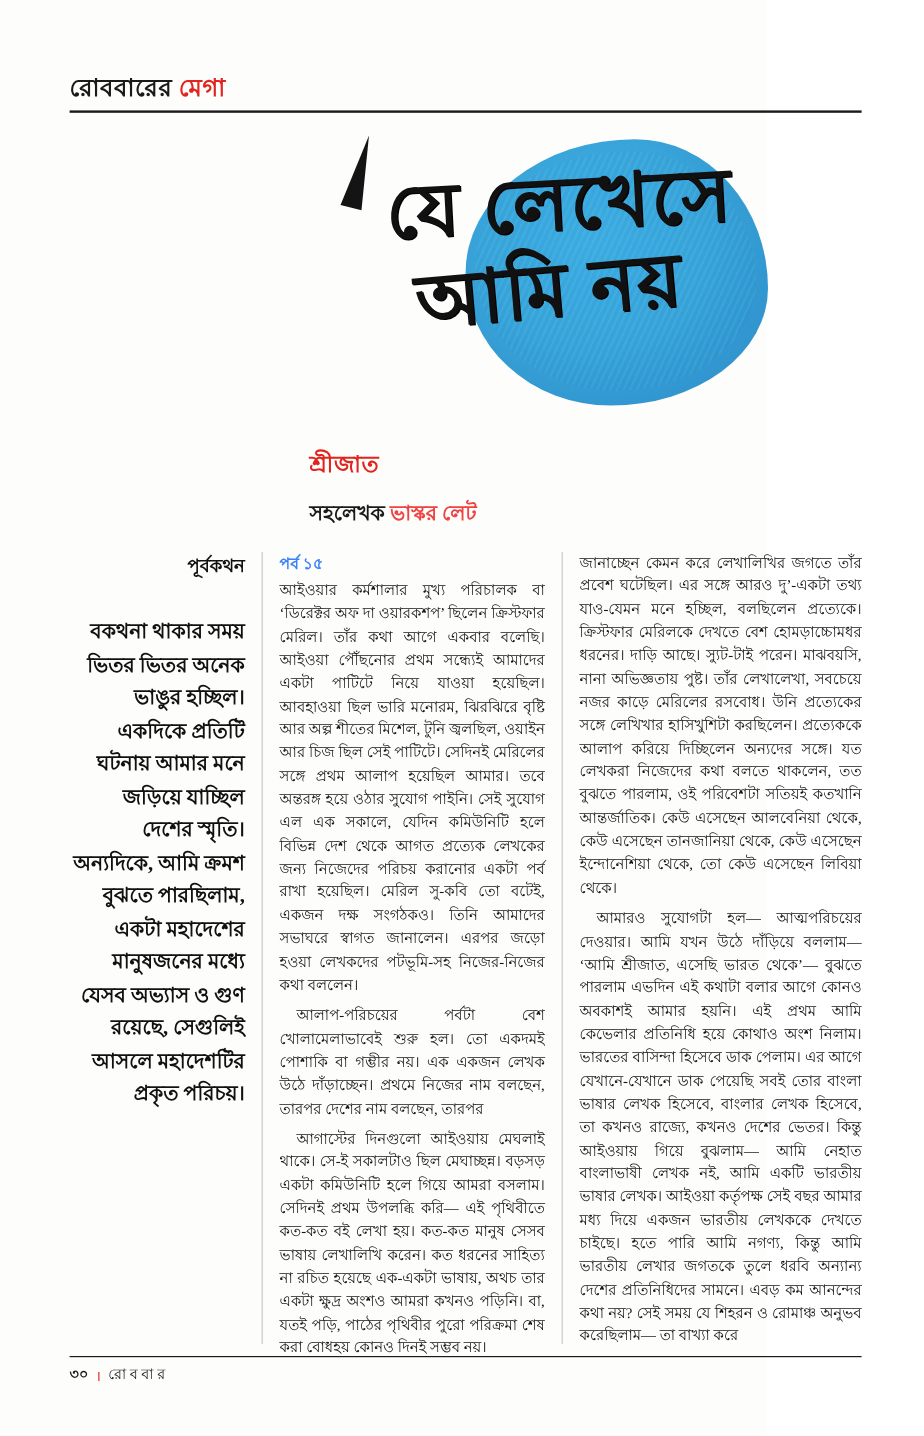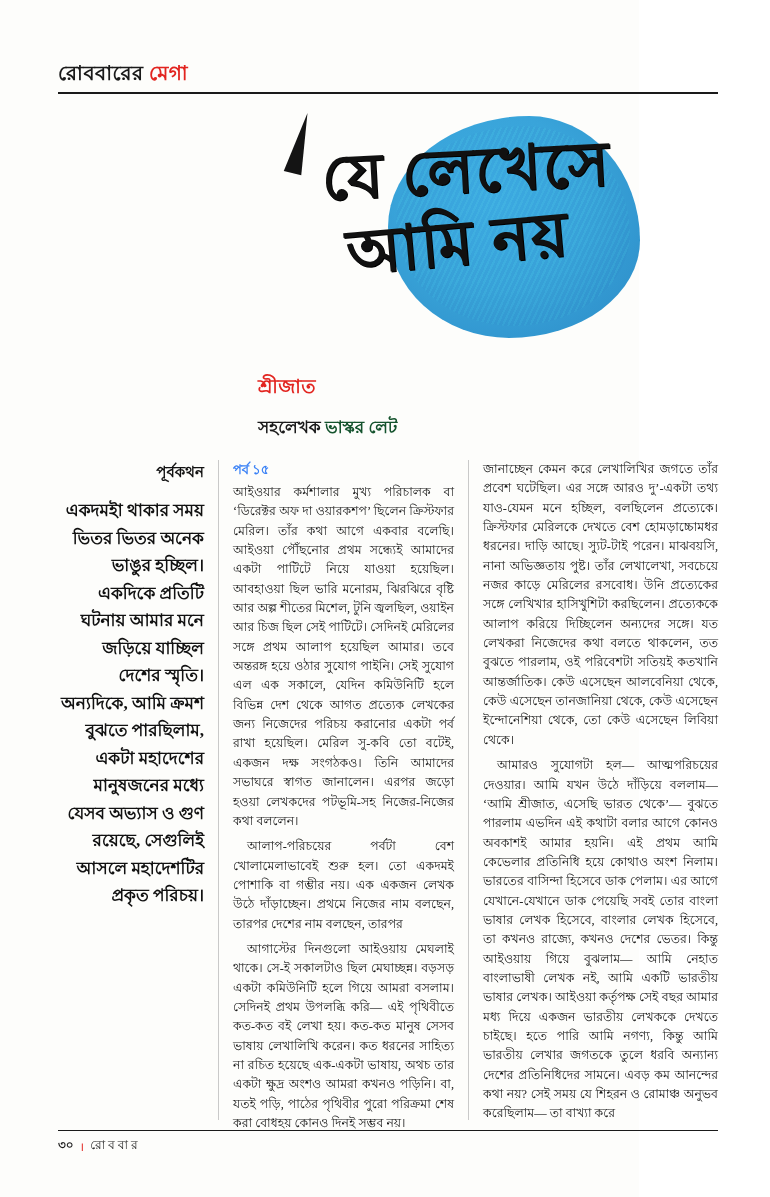--- a/index.html
+++ b/index.html
@@ -118,21 +118,21 @@
     font-size: 19px;
     font-weight: bold;
     letter-spacing: 0.5px;
   }
   .byline-co {
     margin-top: 10px;
     font-size: 17px;
     font-weight: bold;
     color: #1a1a1a;
   }
-  .byline-co .co-name { color: #14532d; }
+  .byline-co .co-name { color: #ef4444; }
 
   
   .columns {
     position: absolute;
     left: 58px;
     top: 460px;
     width: 660px;
     height: 660px;
     display: flex;
     gap: 0;
@@ -151,21 +151,21 @@
   }
   .col-3 {
     width: 250px;
     padding-left: 14px;
     border-left: 1px solid #c9c9c9;
   }
   .kicker {
     font-size: 15px;
     font-weight: bold;
     text-align: right;
-    margin-bottom: 12px;
+    margin-bottom: 28px;
     color: #111;
   }
   .standfirst {
     font-size: 17px;
     line-height: 1.62;
     text-align: right;
     font-weight: bold;
     color: #111;
   }
   .part-label {
@@ -232,21 +232,21 @@
         <span>সহলেখক</span>
         <span class="co-name">ভাস্কর লেট</span>
       </div>
     </div>
   </div>
 
   <div class="columns">
 
     <div class="col col-1">
       <div class="kicker">পূর্বকথন</div>
-      <div class="standfirst">একদমইা থাকার সময় ভিতর ভিতর অনেক ভাঙুর হচ্ছিল। একদিকে প্রতিটি ঘটনায় আমার মনে জড়িয়ে যাচ্ছিল দেশের স্মৃতি। অন্যদিকে, আমি ক্রমশ বুঝতে পারছিলাম, একটা মহাদেশের মানুষজনের মধ্যে যেসব অভ্যাস ও গুণ রয়েছে, সেগুলিই আসলে মহাদেশটির প্রকৃত পরিচয়।</div>
+      <div class="standfirst">বকথনা থাকার সময় ভিতর ভিতর অনেক ভাঙুর হচ্ছিল। একদিকে প্রতিটি ঘটনায় আমার মনে জড়িয়ে যাচ্ছিল দেশের স্মৃতি। অন্যদিকে, আমি ক্রমশ বুঝতে পারছিলাম, একটা মহাদেশের মানুষজনের মধ্যে যেসব অভ্যাস ও গুণ রয়েছে, সেগুলিই আসলে মহাদেশটির প্রকৃত পরিচয়।</div>
     </div>
 
     <div class="col col-2">
       <div class="part-label">পর্ব ১৫</div>
       <p class="body-p first">আইওয়ার কর্মশালার মুখ্য পরিচালক বা ‘ডিরেক্টর অফ দা ওয়ারকশপ’ ছিলেন ক্রিস্টফার মেরিল। তাঁর কথা আগে একবার বলেছি। আইওয়া পৌঁছনোর প্রথম সন্ধ্যেই আমাদের একটা পাটিটে নিয়ে যাওয়া হয়েছিল। আবহাওয়া ছিল ভারি মনোরম, ঝিরঝিরে বৃষ্টি আর অল্প শীতের মিশেল, টুনি জ্বলছিল, ওয়াইন আর চিজ ছিল সেই পাটিটে। সেদিনই মেরিলের সঙ্গে প্রথম আলাপ হয়েছিল আমার। তবে অন্তরঙ্গ হয়ে ওঠার সুযোগ পাইনি। সেই সুযোগ এল এক সকালে, যেদিন কমিউনিটি হলে বিভিন্ন দেশ থেকে আগত প্রত্যেক লেখকের জন্য নিজেদের পরিচয় করানোর একটা পর্ব রাখা হয়েছিল। মেরিল সু-কবি তো বটেই, একজন দক্ষ সংগঠকও। তিনি আমাদের সভাঘরে স্বাগত জানালেন। এরপর জড়ো হওয়া লেখকদের পটভূমি-সহ নিজের-নিজের কথা বললেন।</p>
       <p class="body-p">আলাপ-পরিচয়ের পর্বটা বেশ খোলামেলাভাবেই শুরু হল। তো একদমই পোশাকি বা গম্ভীর নয়। এক একজন লেখক উঠে দাঁড়াচ্ছেন। প্রথমে নিজের নাম বলছেন, তারপর দেশের নাম বলছেন, তারপর</p>
       <p class="body-p">আগাস্টের দিনগুলো আইওয়ায় মেঘলাই থাকে। সে-ই সকালটাও ছিল মেঘাচ্ছন্ন। বড়সড় একটা কমিউনিটি হলে গিয়ে আমরা বসলাম। সেদিনই প্রথম উপলব্ধি করি— এই পৃথিবীতে কত-কত বই লেখা হয়। কত-কত মানুষ সেসব ভাষায় লেখালিখি করেন। কত ধরনের সাহিত্য না রচিত হয়েছে এক-একটা ভাষায়, অথচ তার একটা ক্ষুদ্র অংশও আমরা কখনও পড়িনি। বা, যতই পড়ি, পাঠের পৃথিবীর পুরো পরিক্রমা শেষ করা বোধহয় কোনও দিনই সম্ভব নয়।</p>
     </div>
 
     <div class="col col-3">

